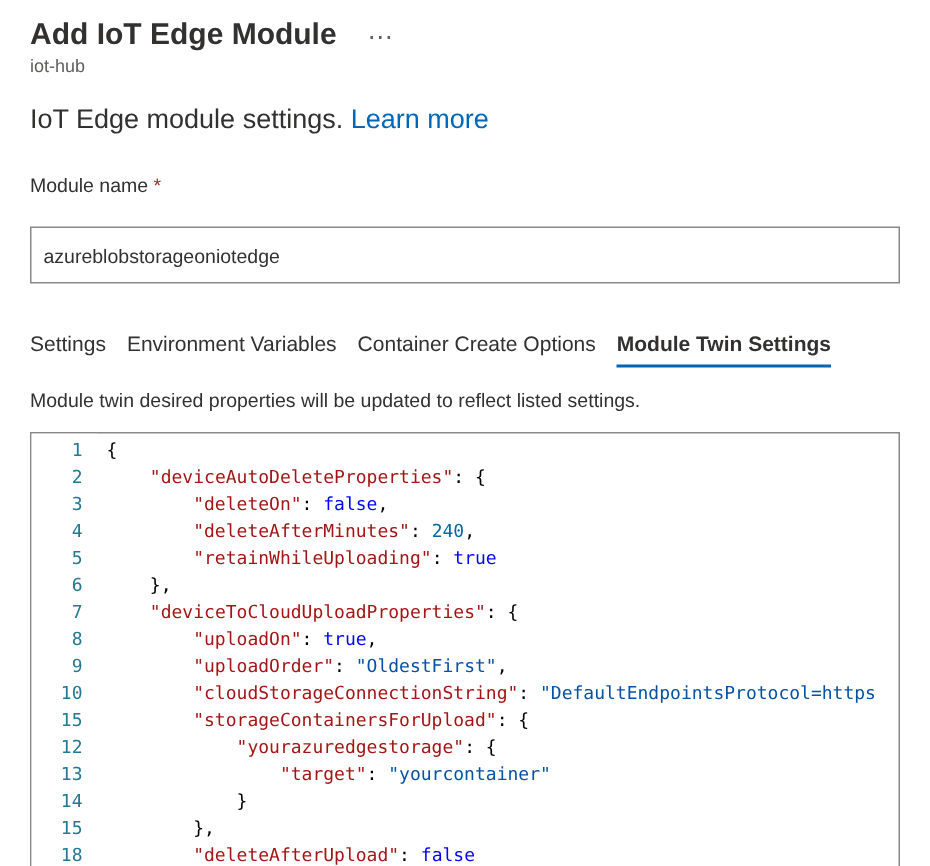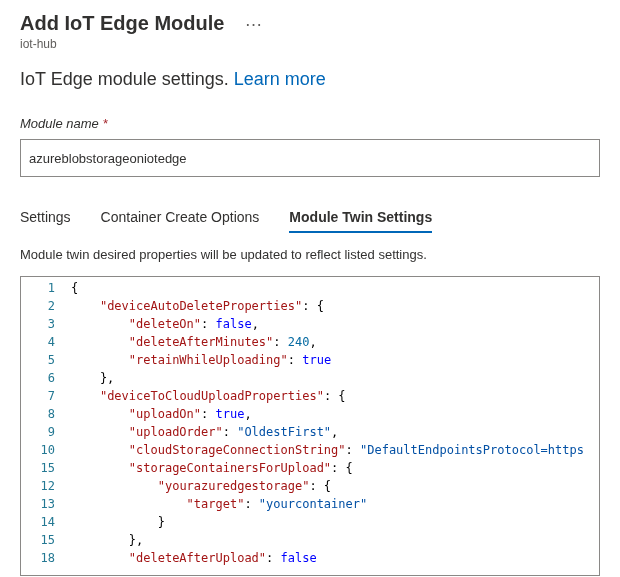--- a/index.html
+++ b/index.html
@@ -40,38 +40,37 @@
     font-size: 18px;
     margin-bottom: 26px;
   }
   .link {
     color: #0067b8;
     text-decoration: none;
     cursor: pointer;
   }
   .field-label {
     font-size: 13px;
-    margin-bottom: 8px;
-    font-style: italic;
+    margin-bottom: 20px;
   }
   .required {
     color: #a4262c;
   }
   .text-input {
     width: 100%;
     height: 38px;
     border: 1px solid #8a8886;
     padding: 3px 8px;
     font-size: 13px;
     font-family: inherit;
     color: #323130;
   }
   .tabs {
     display: flex;
-    gap: 30px;
+    gap: 14px;
     margin-top: 28px;
     margin-bottom: 14px;
   }
   .tab {
     font-size: 14px;
     padding: 4px 0 6px 0;
     cursor: pointer;
     color: #323130;
     border-bottom: 2px solid transparent;
   }
@@ -130,20 +129,21 @@
   <span>IoT Edge module settings. </span><a class="link">Learn more</a>
 </div>
 
 <div class="field-label">
   <span>Module name </span><span class="required">*</span>
 </div>
 <input class="text-input" type="text" value="azureblobstorageoniotedge" style="">
 
 <div class="tabs" id="tab-bar">
     <div class="tab">Settings</div>
+    <div class="tab">Environment Variables</div>
     <div class="tab">Container Create Options</div>
     <div class="tab active">Module Twin Settings</div>
   </div>
 
 <div class="tab-desc">Module twin desired properties will be updated to reflect listed settings.</div>
 
 <div class="editor">
   <div class="gutter" id="gutter">
       <div>1</div>
       <div>2</div>

